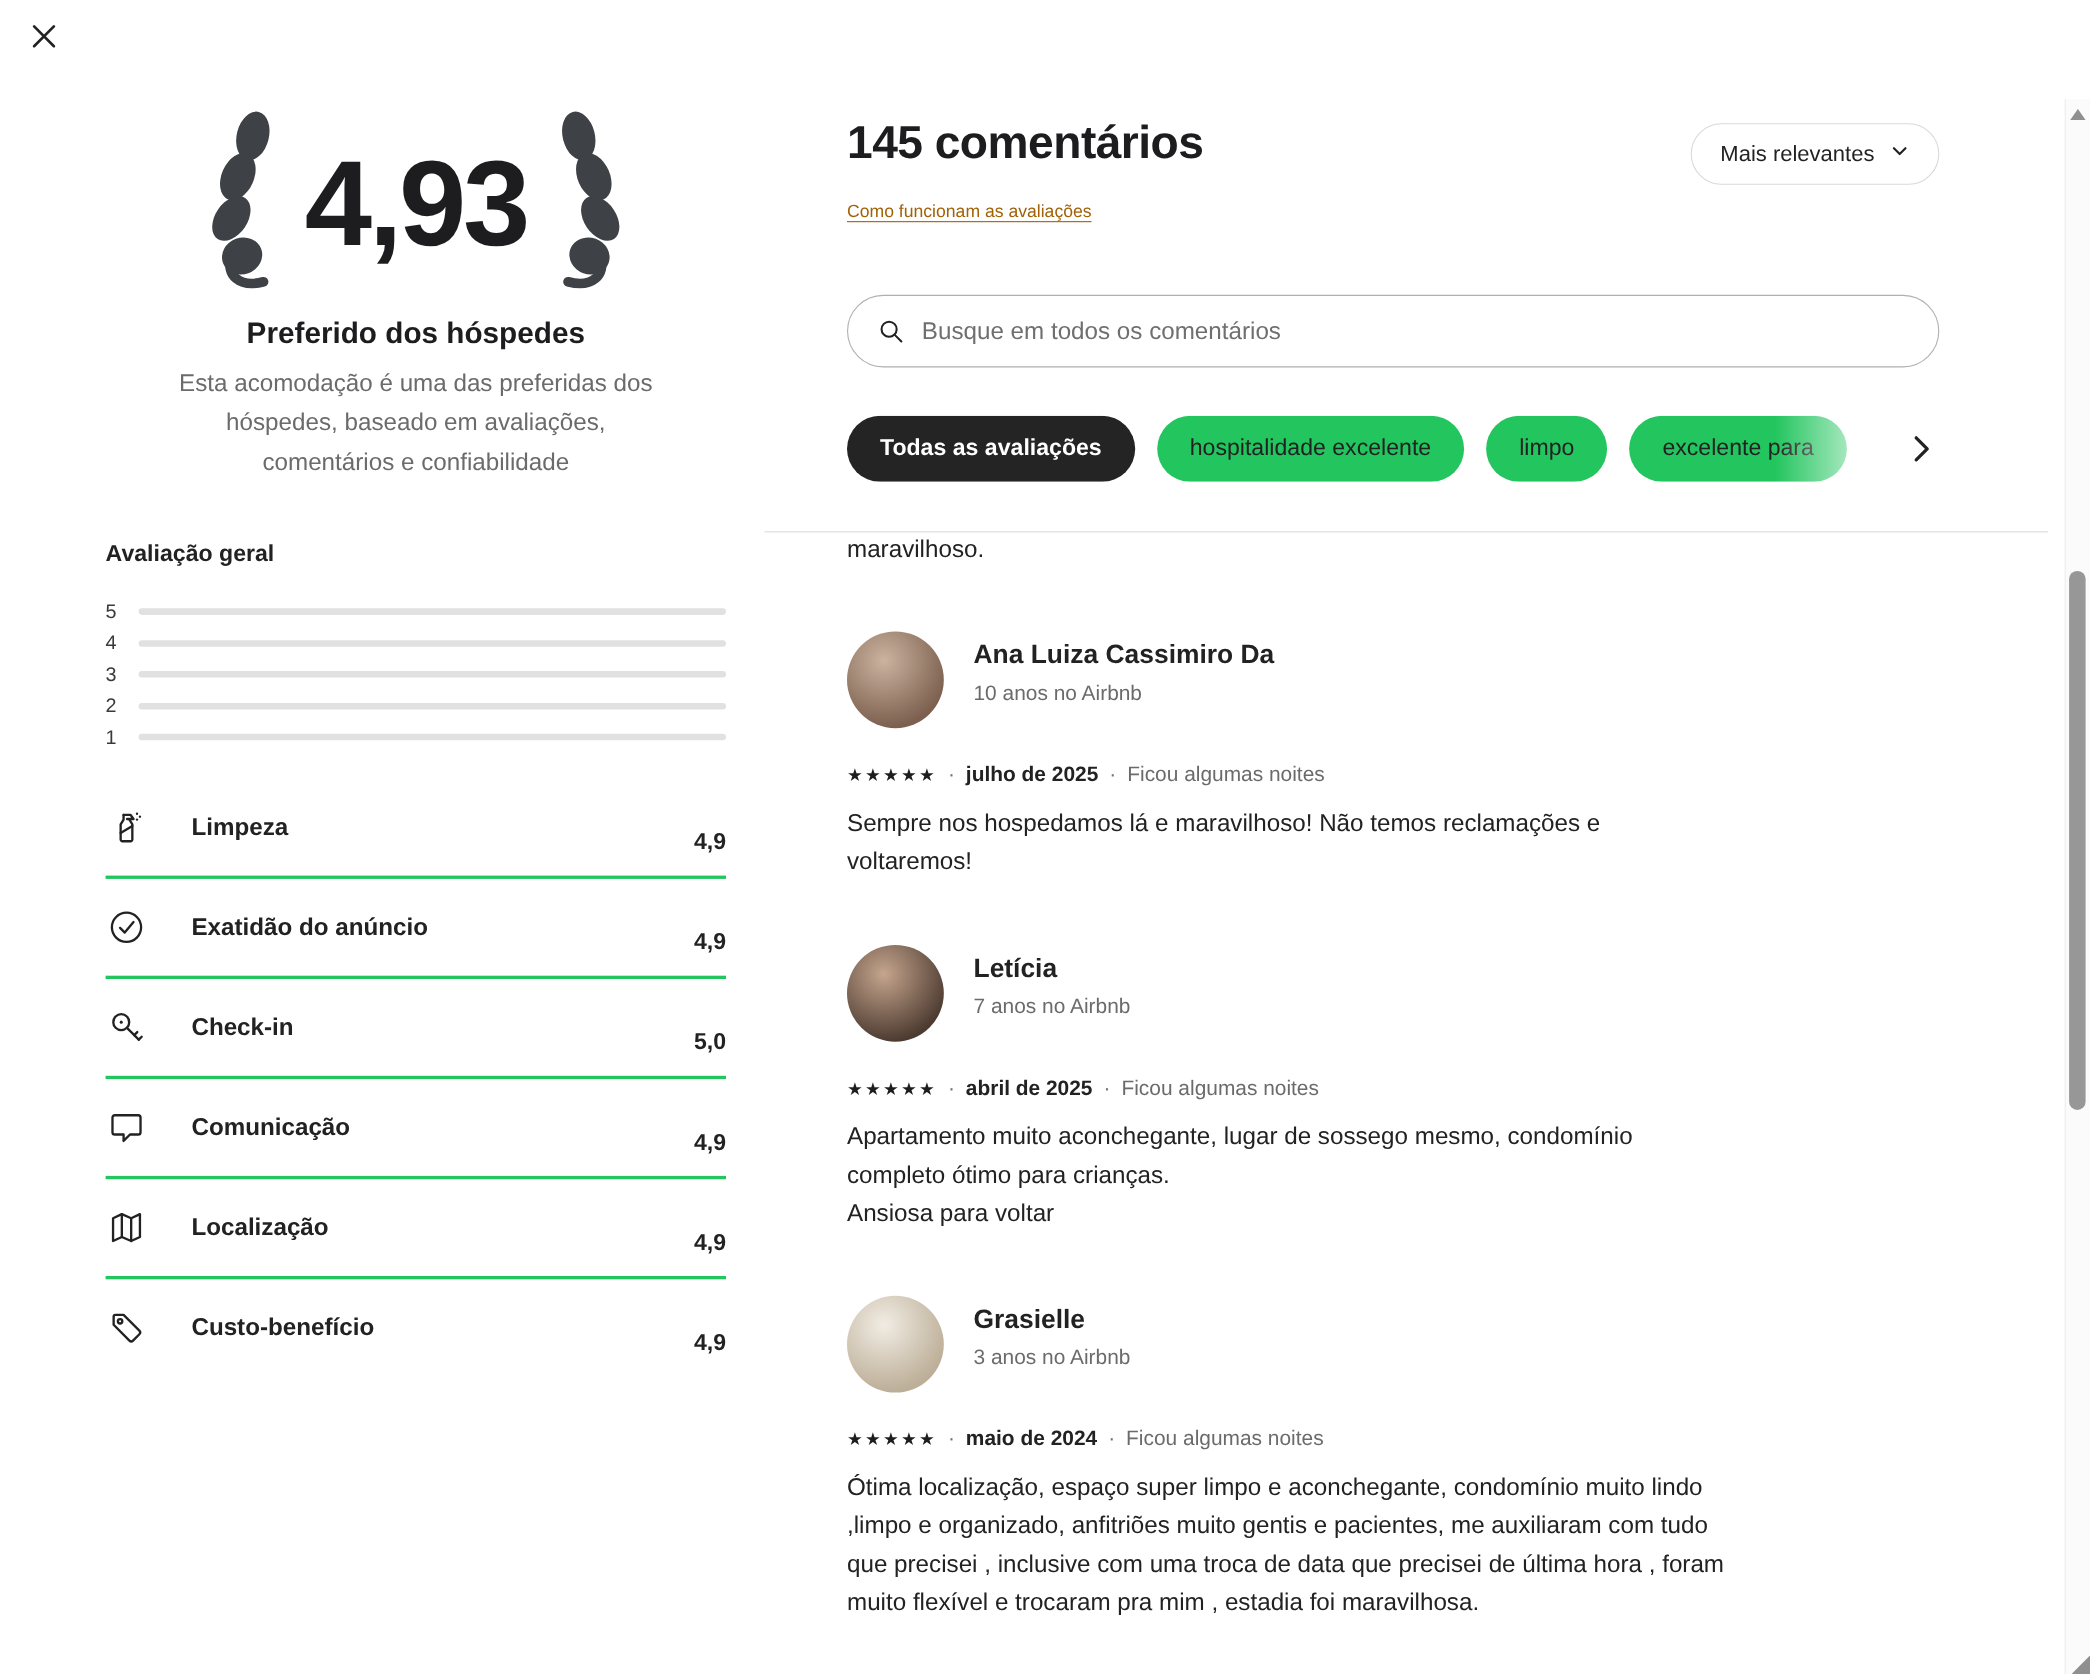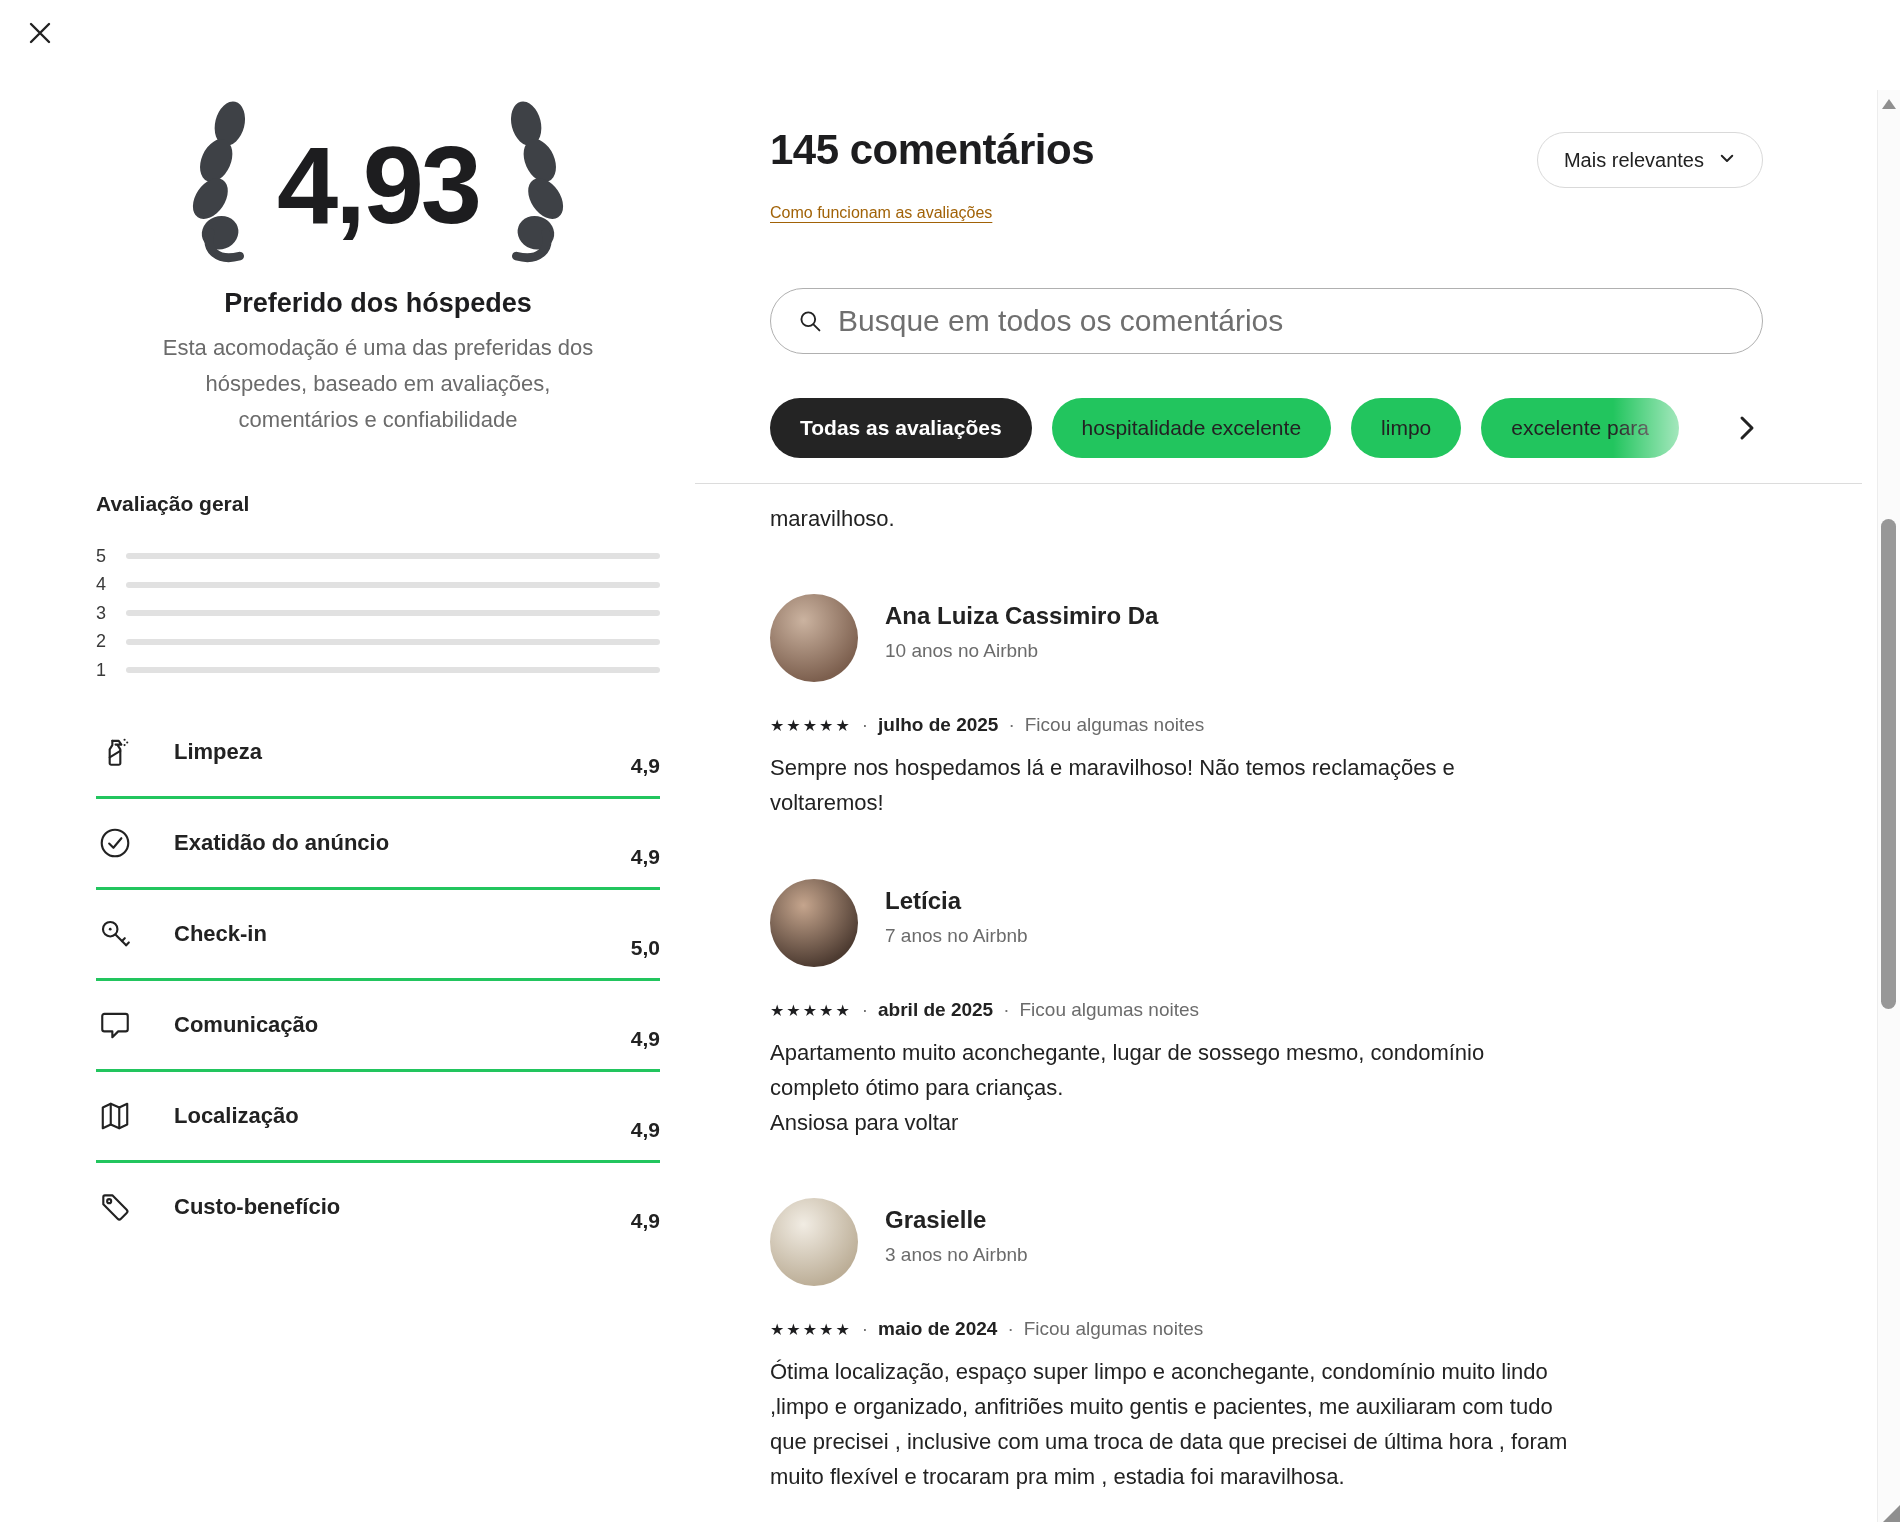--- a/index.html
+++ b/index.html
@@ -31,31 +31,31 @@
   .hist-fill{height:100%;border-radius:3px;background:#232323;}
 
   .categories{position:absolute;top:708px;left:0;width:100%;}
   .cat-row{height:88px;display:flex;align-items:center;border-bottom:3px solid #22c55e;}
   .cat-row:last-child{border-bottom:none;}
   .cat-icon{width:34px;height:34px;flex:0 0 34px;margin-left:2px;}
   .cat-label{font-size:22px;font-weight:700;color:#222;margin-left:42px;flex:1;}
   .cat-value{font-size:21px;font-weight:700;color:#222;margin-top:28px;}
 
   
-  .right-col{left:770px;top:0;width:993px;height:1118px;margin-top:20px;}
+  .right-col{left:770px;top:0;width:993px;height:1118px;}
   .reviews-title{position:absolute;top:106px;left:0;font-size:42px;font-weight:700;letter-spacing:-0.5px;color:#1d1d1f;}
   .how-link{position:absolute;top:184px;left:0;font-size:16px;font-weight:400;color:#a16207;text-decoration:underline;text-underline-offset:4px;cursor:pointer;}
   .sort-pill{position:absolute;top:112px;right:0;height:56px;border:1px solid #d9d9d9;border-radius:28px;background:#fff;
     display:flex;align-items:center;gap:14px;padding:0 26px;font-size:20px;font-weight:500;color:#222;cursor:pointer;}
   .sort-pill svg{width:18px;height:18px;}
 
   .search-box{position:absolute;top:268px;left:0;width:100%;height:66px;border:1px solid #b0b0b0;border-radius:33px;
     box-sizing:border-box;display:flex;align-items:center;background:#fff;}
   .search-box .mag{width:24px;height:24px;margin-left:27px;flex:0 0 24px;}
-  .search-box input{border:none;outline:none;flex:1;margin:0 24px 0 14px;font-size:30px;color:#222;background:transparent;font-family:inherit;}
+  .search-box input{border:none;outline:none;flex:1;margin:0 24px 0 14px;font-size:22px;color:#222;background:transparent;font-family:inherit;}
   .search-box input::placeholder{color:#6f6f6f;opacity:1;}
 
   .chips{position:absolute;top:378px;left:0;width:100%;height:60px;overflow:hidden;display:flex;gap:20px;}
   .chip{height:60px;border-radius:30px;display:flex;align-items:center;padding:0 30px;font-size:21px;white-space:nowrap;
     background:#22c55e;color:#222;font-weight:500;border:none;cursor:pointer;flex:0 0 auto;font-family:inherit;}
   .chip.active{background:#242424;color:#fff;font-weight:700;}
   .chips-fade{position:absolute;top:378px;right:0;width:150px;height:60px;background:linear-gradient(to right, rgba(255,255,255,0), #ffffff 75%);pointer-events:none;}
   .chips-next{position:absolute;top:392px;right:0;width:32px;height:32px;background:none;border:none;padding:0;cursor:pointer;}
 
   .header-divider{left:695px;top:483px;width:1167px;height:1px;background:#dcdcdc;}

